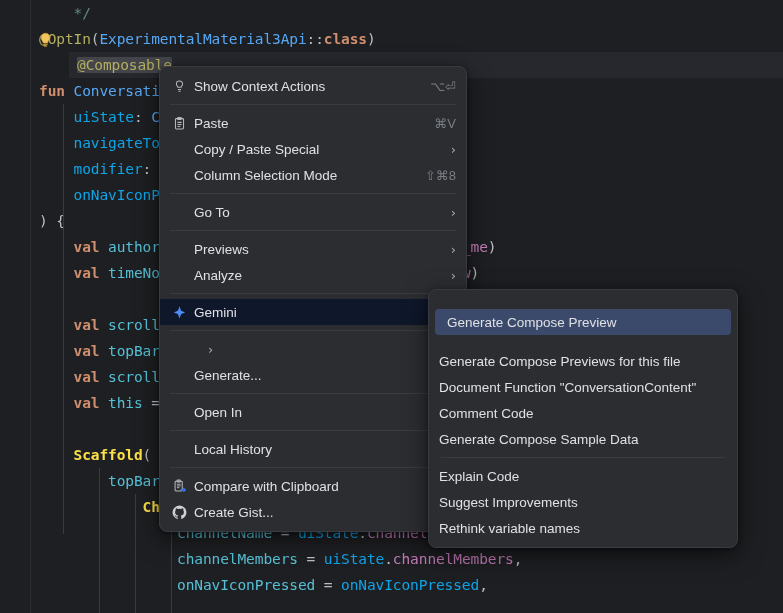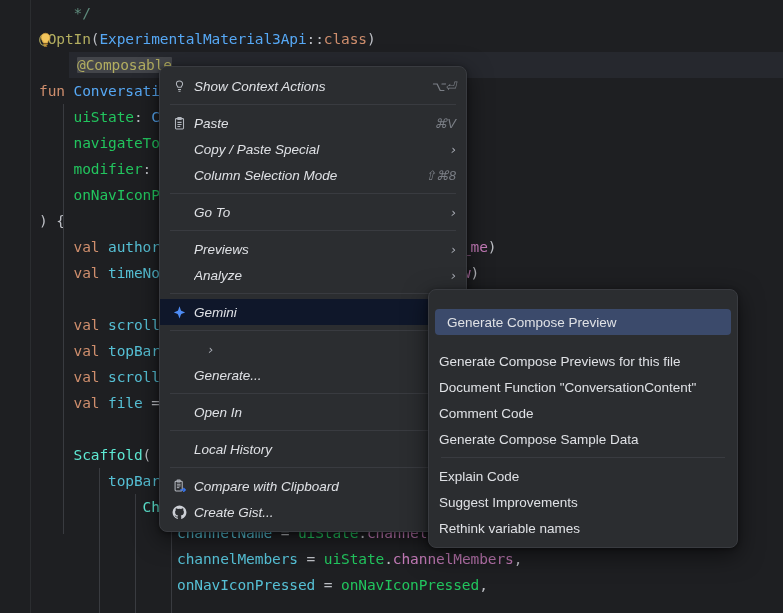--- a/index.html
+++ b/index.html
@@ -48,26 +48,26 @@
     letter-spacing: -0.1px;
     white-space: pre;
     color: #bcbec4;
     padding-left: 8px;
   }
   .line.hl { background: #26282e; margin-left: 38px; }
 
   
   .t-cmt  { color: #5f8c7d; }
   .t-ann  { color: #b3ae60; }
-  .t-kw   { color: #cf8e6d; }
+  .t-kw   { color: #cf8e6d; font-weight: bold; }
   .t-fn   { color: #56a8f5; }
-  .t-id   { color: #22c55e; }
+  .t-id   { color: #0ea5e9; }
   .t-prop { color: #c77dbb; }
   .t-param{ color: #56c1d6; }
-  .t-cls  { color: #5eead4; }
+  .t-cls  { color: #fde047; font-weight: bold; }
   .t-punc { color: #bcbec4; }
 
   
   .sel-block {
     background: #43454a;
     border-radius: 1px;
   }
 
   
   .indent-guide {
@@ -95,21 +95,20 @@
     border-radius: 8px;
     box-shadow: 0 7px 24px rgba(0,0,0,.55), 0 1px 4px rgba(0,0,0,.4);
     padding: 6px 0;
     z-index: 20;
   }
 
   #main-menu {
     left: 159px;
     top: 66px;
     width: 308px;
-    font-style: italic;
   }
   #sub-menu {
     left: 428px;
     top: 289px;
     width: 310px;
   }
 
   .mi {
     position: relative;
     display: flex;
@@ -175,21 +174,21 @@
         <div class="line"><span class="t-punc">    </span><span class="t-id">navigateToProfile</span><span class="t-punc">: (</span><span class="t-fn">String</span><span class="t-punc">) -&gt; </span><span class="t-fn">Unit</span><span class="t-punc">,</span></div>
         <div class="line"><span class="t-punc">    </span><span class="t-id">modifier</span><span class="t-punc">: </span><span class="t-fn">Modifier</span><span class="t-punc"> = </span><span class="t-fn">Modifier</span><span class="t-punc">,</span></div>
         <div class="line"><span class="t-punc">    </span><span class="t-id">onNavIconPressed</span><span class="t-punc">: () -&gt; </span><span class="t-fn">Unit</span><span class="t-punc"> = { }</span></div>
         <div class="line"><span class="t-punc">) {</span></div>
         <div class="line"><span class="t-punc">    </span><span class="t-kw">val</span><span class="t-punc"> </span><span class="t-param">authorMe</span><span class="t-punc"> = </span><span class="t-id">stringResource</span><span class="t-punc">(</span><span class="t-cls">R</span><span class="t-punc">.</span><span class="t-prop">string</span><span class="t-punc">.</span><span class="t-prop">author_me</span><span class="t-punc">)</span></div>
         <div class="line"><span class="t-punc">    </span><span class="t-kw">val</span><span class="t-punc"> </span><span class="t-param">timeNow</span><span class="t-punc"> = </span><span class="t-id">stringResource</span><span class="t-punc">(</span><span class="t-param">id</span><span class="t-punc"> = </span><span class="t-cls">R</span><span class="t-punc">.</span><span class="t-prop">string</span><span class="t-punc">.</span><span class="t-prop">now</span><span class="t-punc">)</span></div>
         <div class="line"></div>
         <div class="line"><span class="t-punc">    </span><span class="t-kw">val</span><span class="t-punc"> </span><span class="t-param">scrollState</span><span class="t-punc"> = </span><span class="t-id">rememberLazyListState</span><span class="t-punc">()</span></div>
         <div class="line"><span class="t-punc">    </span><span class="t-kw">val</span><span class="t-punc"> </span><span class="t-param">topBarState</span><span class="t-punc"> = </span><span class="t-id">rememberTopAppBarState</span><span class="t-punc">()</span></div>
         <div class="line"><span class="t-punc">    </span><span class="t-kw">val</span><span class="t-punc"> </span><span class="t-param">scrollBehavior</span><span class="t-punc"> = </span><span class="t-cls">TopAppBarDefaults</span><span class="t-punc">.</span><span class="t-prop">pinnedScrollBehavior</span><span class="t-punc">(</span><span class="t-id">topBarState</span><span class="t-punc">)</span></div>
-        <div class="line"><span class="t-punc">    </span><span class="t-kw">val</span><span class="t-punc"> </span><span class="t-param">file</span><span class="t-punc"> = </span><span class="t-id">rememberCoroutineScope</span><span class="t-punc">()</span></div>
+        <div class="line"><span class="t-punc">    </span><span class="t-kw">val</span><span class="t-punc"> </span><span class="t-param">this</span><span class="t-punc"> = </span><span class="t-id">rememberCoroutineScope</span><span class="t-punc">()</span></div>
         <div class="line"></div>
         <div class="line"><span class="t-punc">    </span><span class="t-cls">Scaffold</span><span class="t-punc">(</span></div>
         <div class="line"><span class="t-punc">        </span><span class="t-param">topBar</span><span class="t-punc"> = {</span></div>
         <div class="line"><span class="t-punc">            </span><span class="t-cls">ChannelNameBar</span><span class="t-punc">(</span></div>
         <div class="line"><span class="t-punc">                </span><span class="t-param">channelName</span><span class="t-punc"> = </span><span class="t-id">uiState</span><span class="t-punc">.</span><span class="t-prop">channelName</span><span class="t-punc">,</span></div>
         <div class="line"><span class="t-punc">                </span><span class="t-param">channelMembers</span><span class="t-punc"> = </span><span class="t-id">uiState</span><span class="t-punc">.</span><span class="t-prop">channelMembers</span><span class="t-punc">,</span></div>
         <div class="line"><span class="t-punc">                </span><span class="t-param">onNavIconPressed</span><span class="t-punc"> = </span><span class="t-id">onNavIconPressed</span><span class="t-punc">,</span></div>
       </div>
 
     <div class="indent-guide" style="left:63px;top:104px;height:430px;"></div>

